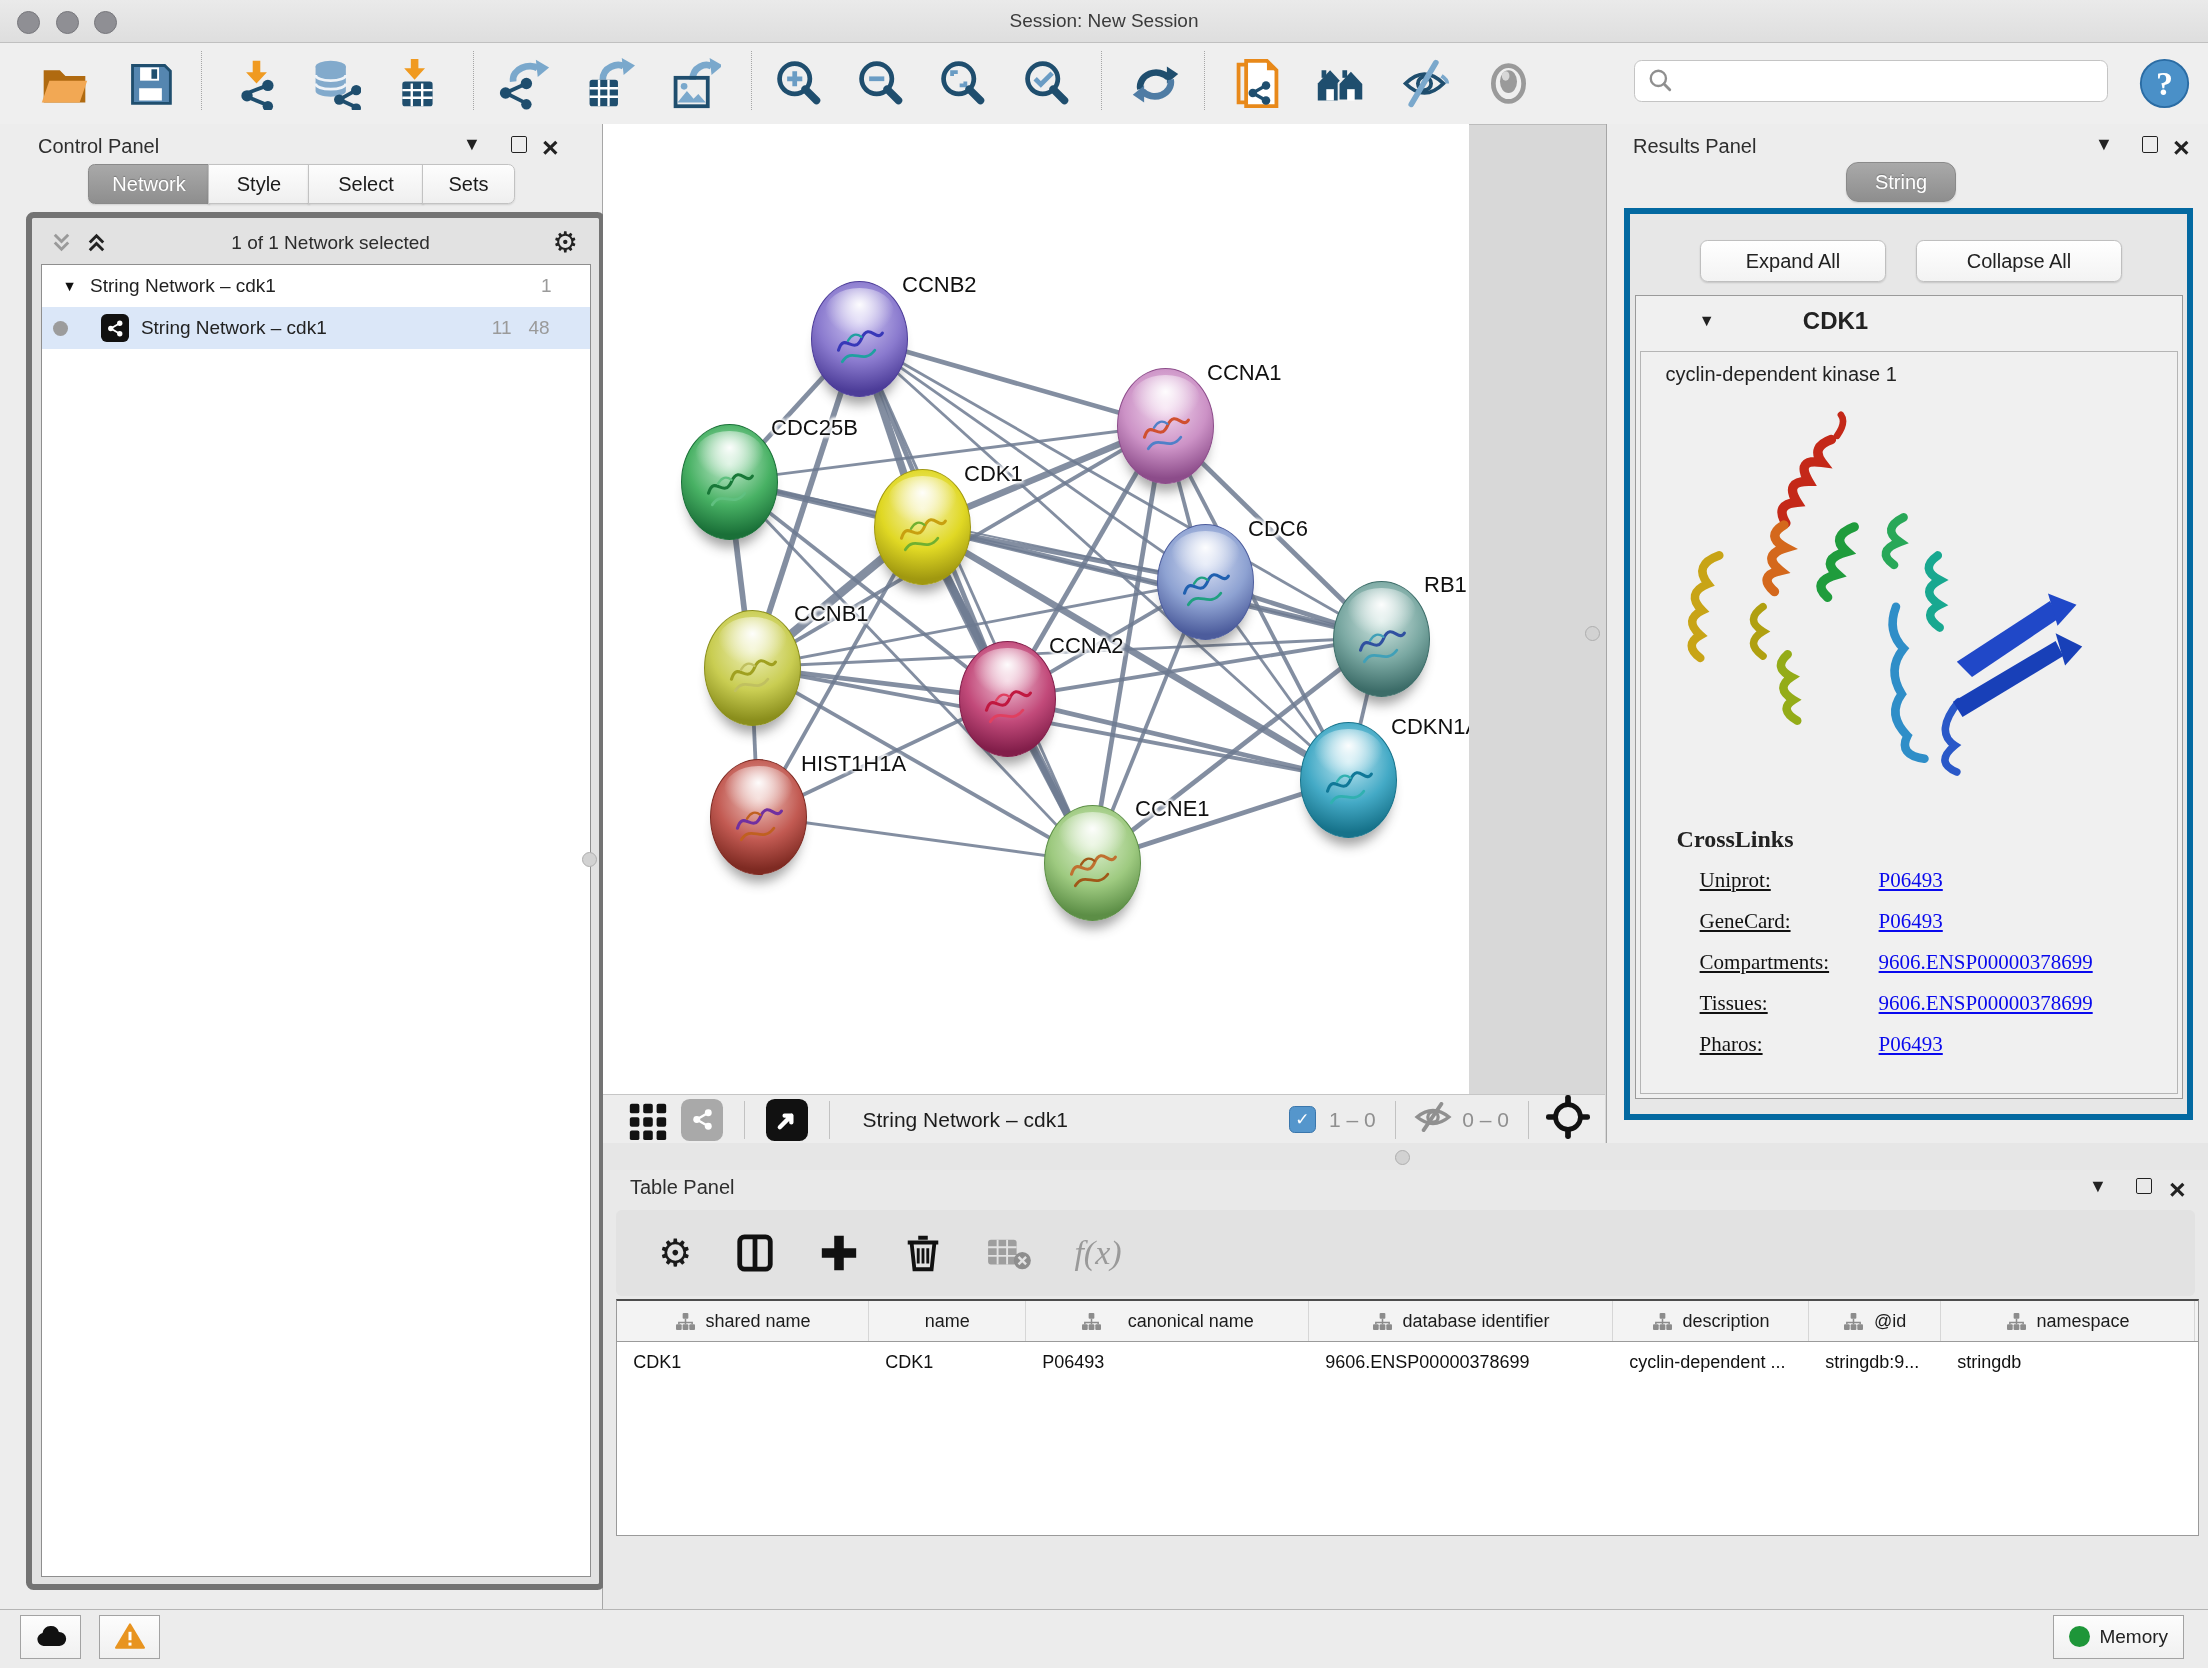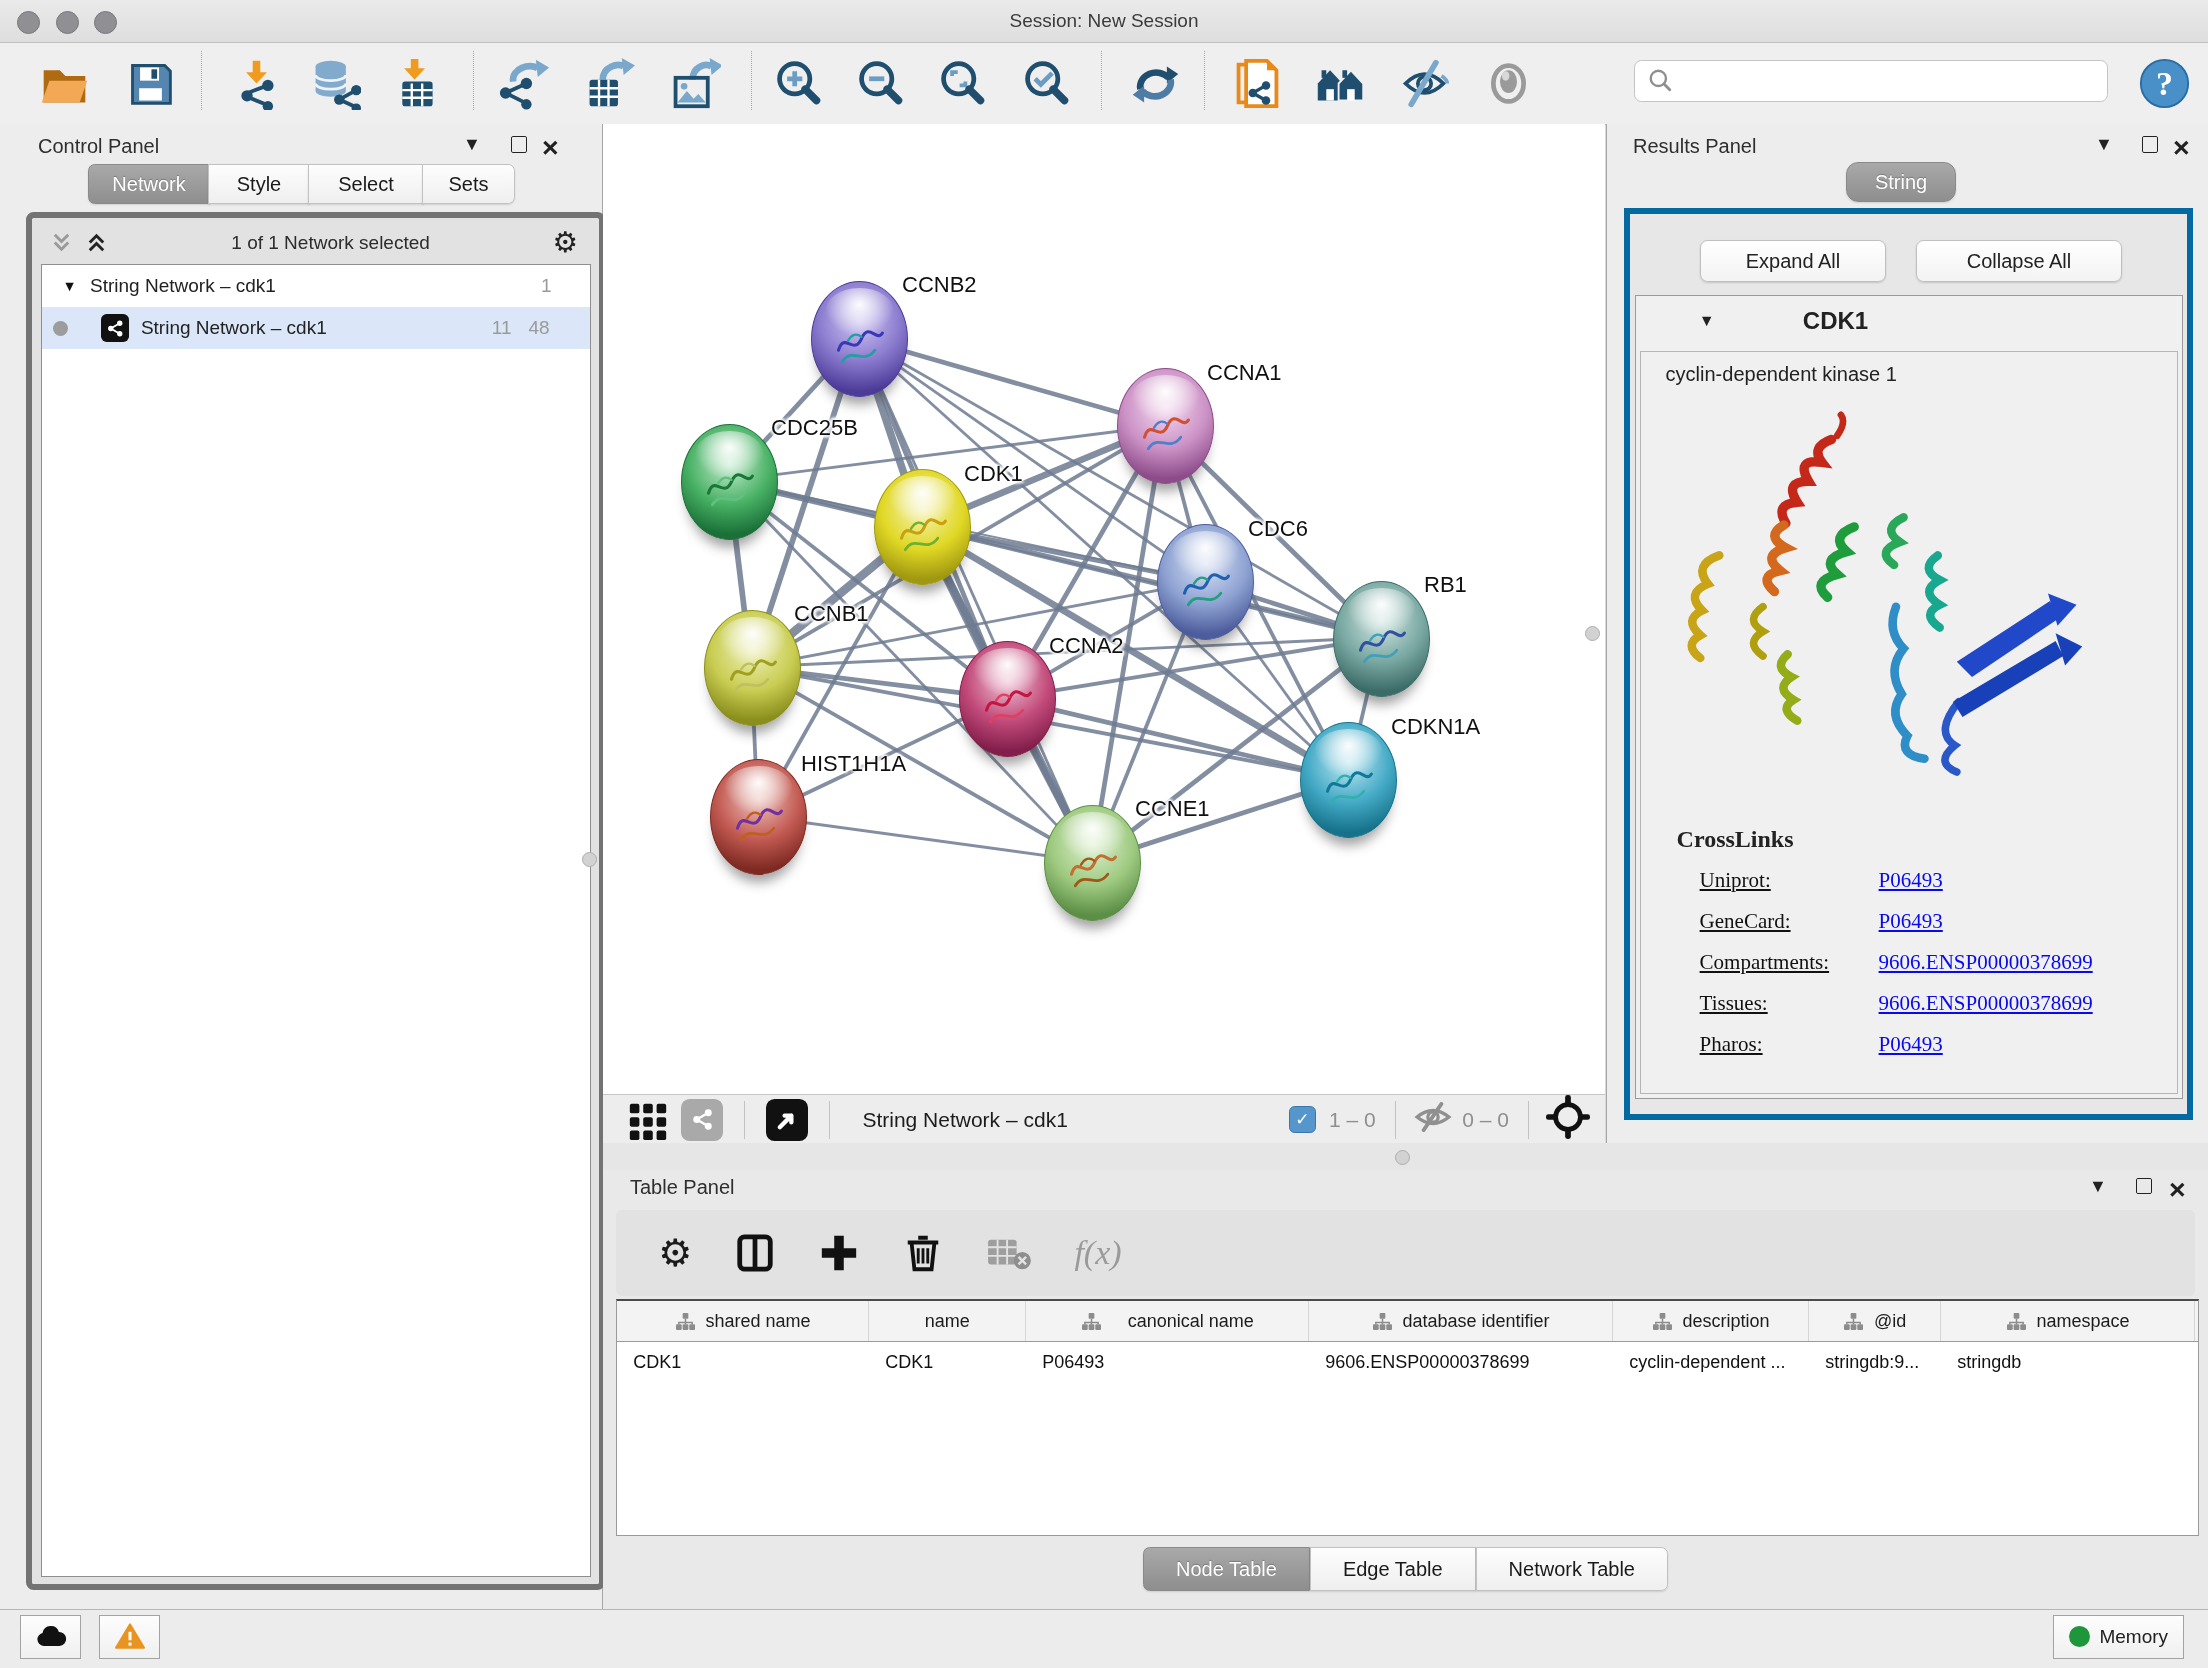--- a/index.html
+++ b/index.html
@@ -25,21 +25,21 @@
   .rl{border-radius:6.7px 0 0 6.7px;} .rr{border-radius:0 6.7px 6.7px 0;} .rall{border-radius:12px;}
   
   .control-panel{left:0;top:124px;width:602px;height:1486px;background:#ededed;border-right:1px solid #a6a6a6;}
   .cp-box{left:26px;top:88px;width:567px;height:1366px;background:#e2e2e2;border:6px solid #737373;border-radius:7.6px;}
   .cp-sub{left:9.5px;top:5.7px;width:548px;height:38px;display:flex;align-items:center;}
   .cp-list{left:8.6px;top:46px;width:548px;height:1311px;background:#fff;border:1px solid #8e8e8e;}
   .tree-row{height:42px;display:flex;align-items:center;font-size:19px;}
   .tree-row .cnt{color:#9a9a9a;}
   .sharesq{width:28.5px;height:28.5px;border-radius:5.7px;background:#111;display:flex;align-items:center;justify-content:center;}
   
-  .canvas{left:603px;top:124px;width:1002px;height:970px;background:#fff;overflow:hidden;text-align:right;}
+  .canvas{left:603px;top:124px;width:866px;height:970px;background:#fff;overflow:hidden;text-align:right;}
   .node{position:absolute;border-radius:50%;box-shadow:0 13.3px 11.4px -5.7px rgba(50,50,50,.45);}
   .node .gloss{position:absolute;left:14%;top:5%;width:72%;height:42%;border-radius:50%;background:radial-gradient(ellipse at 50% 35%,rgba(255,255,255,.97),rgba(255,255,255,0) 72%);}
   .node svg{position:absolute;left:16%;top:26%;}
   .nlabel{position:absolute;font-size:22px;color:#101010;white-space:nowrap;text-shadow:-1.9px 0 2.9px #fff,1.9px 0 2.9px #fff,0 -1.9px 2.9px #fff,0 1.9px 2.9px #fff,1.9px 1.9px 2.9px #fff,-1.9px -1.9px 2.9px #fff;}
   
   .net-toolbar{left:603px;top:1094px;width:1002px;height:49px;background:#ededed;border-top:1px solid #c6c6c6;display:flex;align-items:center;font-size:21px;}
   .ntsep{width:0;height:38px;border-left:1px solid #c2c2c2;}
   .gray-cnt{color:#8f8f8f;}
   .blk-btn{width:42px;height:42px;border-radius:8.6px;background:#111;display:flex;align-items:center;justify-content:center;}
   .gry-btn{width:42px;height:42px;border-radius:8.6px;background:#a9a9a9;display:flex;align-items:center;justify-content:center;}
@@ -741,25 +741,20 @@
         <div class="td" style="width: 157px;">CDK1</div>
         <div class="td" style="width: 283px;">P06493</div>
         <div class="td" style="width: 304px;">9606.ENSP00000378699</div>
         <div class="td" style="width: 196px;">cyclin-dependent ...</div>
         <div class="td" style="width: 132px;">stringdb:9...</div>
         <div class="td" style="width: 254px;">stringdb</div>
       </div>
 
   </div>
 
-  <div class="abs bt-tabs">
-    <div class="seg sel rl bt-tab">Node Table</div>
-    <div class="seg bt-tab">Edge Table</div>
-    <div class="seg rr bt-tab">Network Table</div>
-  </div>
 </div>
 
 <div class="abs statusbar">
   <div class="abs sbtn" style="left:20px;width:59px">
     <svg width="32" height="23" viewBox="0 0 34 24">
         <path d="M9 22 a7 7 0 0 1 -1 -13.8 a9 9 0 0 1 17.4 -1 a6.5 6.5 0 0 1 0.6 14.8 z" fill="#111"></path>
       </svg>
   </div>
   <div class="abs sbtn" style="left:99px;width:59px">
     <svg width="30" height="27" viewBox="0 0 32 28">

